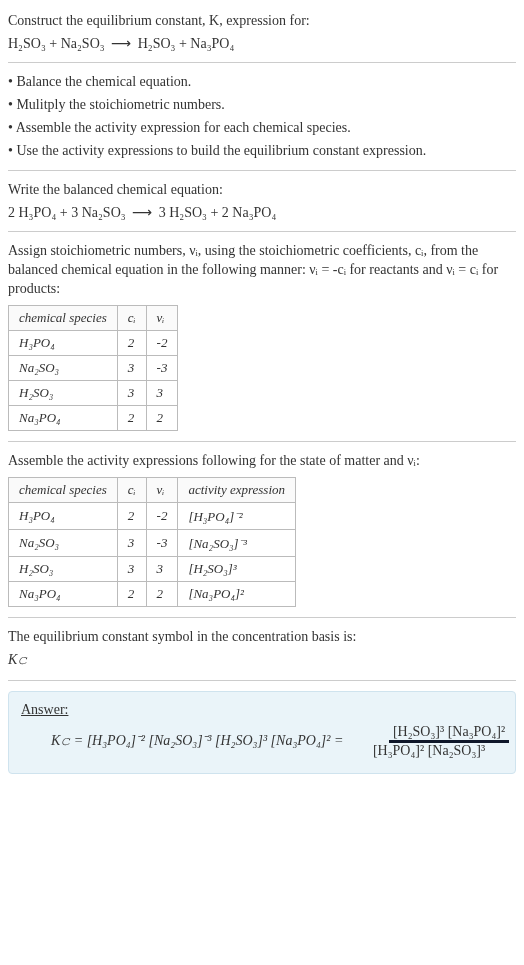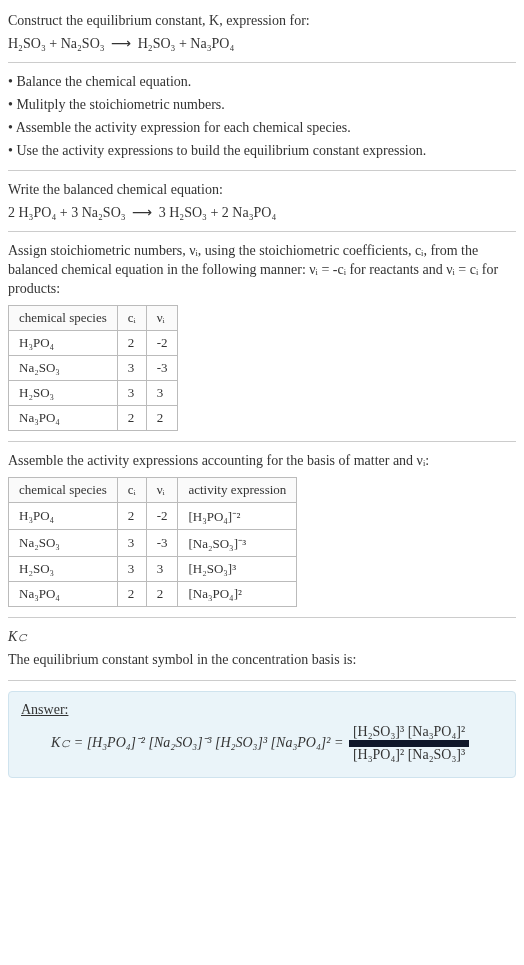--- a/index.html
+++ b/index.html
@@ -28,20 +28,21 @@
     white-space: nowrap;
   }
   .arrow {
     display: inline-block;
     width: 26px;
     text-align: center;
   }
   table.stoich {
     border-collapse: collapse;
     margin: 6px 0;
+    font-style: italic;
   }
   table.stoich th, table.stoich td {
     border: 1px solid #bbb;
     padding: 4px 10px;
     text-align: left;
     font-weight: normal;
     font-size: 13px;
   }
   table.stoich th {
     background: #fafafa;
@@ -58,22 +59,23 @@
     text-decoration: underline;
   }
   .frac {
     display: inline-block;
     vertical-align: middle;
     text-align: center;
     margin: 0 2px;
   }
   .frac .num {
     display: block;
-    border-bottom: 7px solid #0f172a;
+    border-bottom: 3px solid #0f172a;
     padding: 0 4px;
+    margin-left: 40px;
   }
   .frac .den {
     display: block;
     padding: 0 4px;
   }
   .nowrap { white-space: nowrap; }
   .italic { font-style: italic; }
   .center-col { text-align: center; }
 </style>
 </head>
@@ -135,21 +137,21 @@
     <tr>
       <td>Na₃PO₄</td>
       <td class="center-col">2</td>
       <td class="center-col">2</td>
     </tr>
   </tbody>
     </table>
 
   <hr>
 
-  <div class="para">Assemble the activity expressions accounting for the basis of matter and νᵢ:</div>
+  <div class="para">Assemble the activity expressions following for the state of matter and νᵢ:</div>
 
   <table class="stoich">
     <tbody>
         <tr>
       <th>chemical species</th>
       <th class="center-col">cᵢ</th>
       <th class="center-col">νᵢ</th>
       <th>activity expression</th>
     </tr>
     <tr>
@@ -174,22 +176,22 @@
       <td>Na₃PO₄</td>
       <td class="center-col">2</td>
       <td class="center-col">2</td>
       <td>[Na₃PO₄]²</td>
     </tr>
   </tbody>
     </table>
 
   <hr>
 
+  <div class="para">The equilibrium constant symbol in the concentration basis is:</div>
   <div class="para italic">K𝚌</div>
-  <div class="para">The equilibrium constant symbol in the concentration basis is:</div>
 
   <hr>
 
 
   <div class="answer-box">
     <div class="answer-label">Answer:</div>
     <div class="eqn nowrap" style="padding-left:30px;">
       <span class="italic">K𝚌 = [H₃PO₄]⁻² [Na₂SO₃]⁻³ [H₂SO₃]³ [Na₃PO₄]² =</span>
       <span class="frac">
         <span class="num">[H₂SO₃]³ [Na₃PO₄]²</span>

